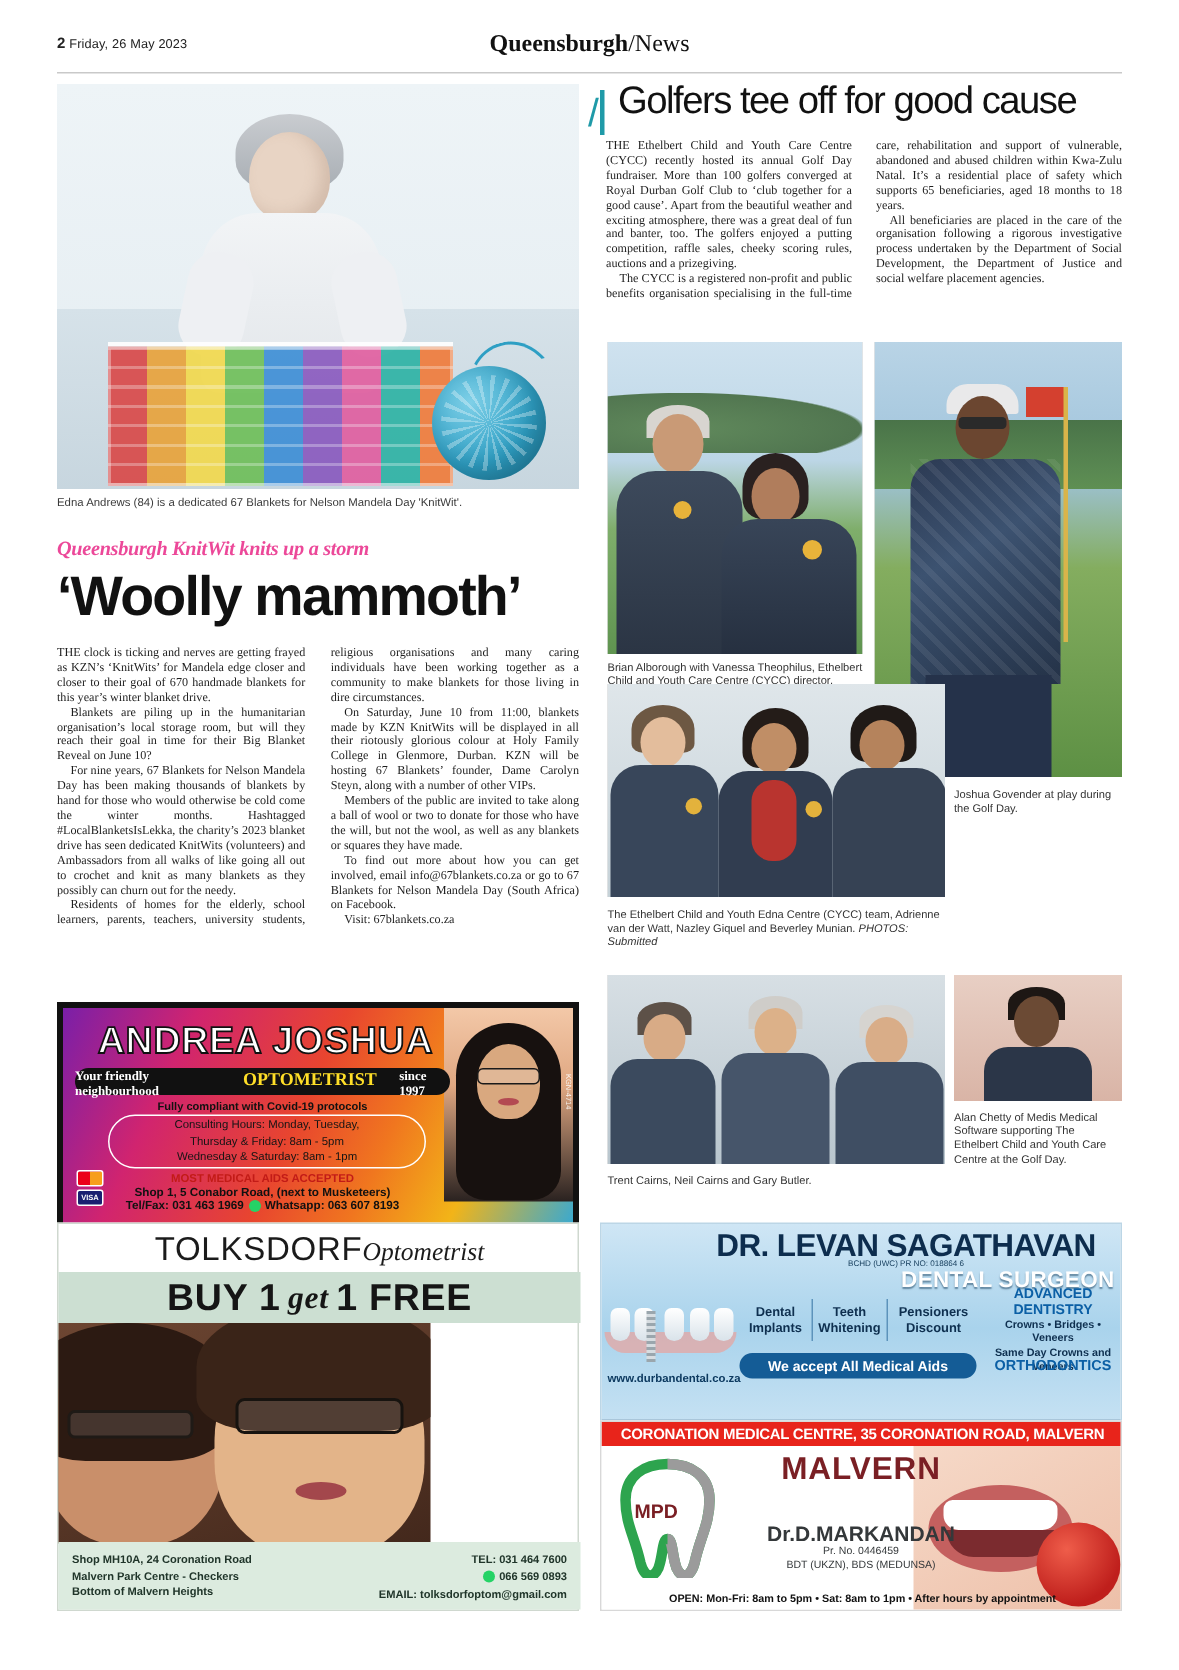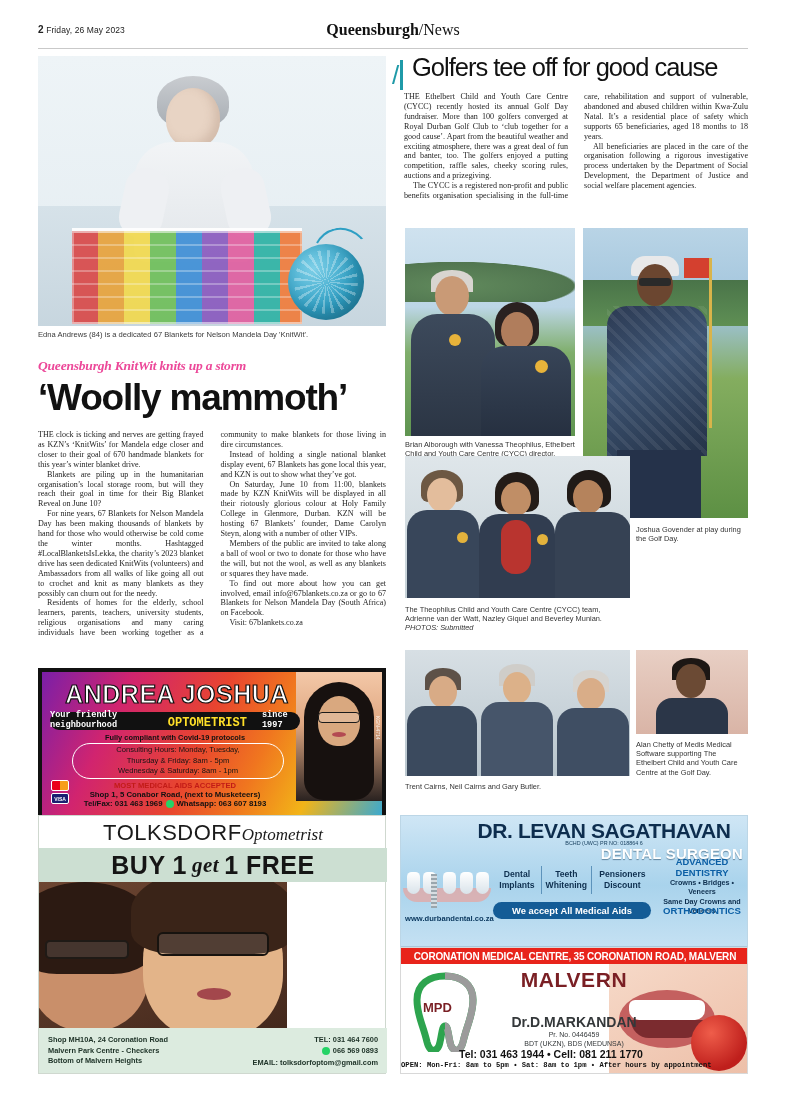--- a/index.html
+++ b/index.html
@@ -241,22 +241,22 @@
   .aj-name {
     position:absolute; left:10px; top:8px; width:250px;
     font-family:"Liberation Sans", sans-serif; font-weight:bold;
     font-size:25px; letter-spacing:.5px; color:#fff;
     -webkit-text-stroke:1.2px #111;
     text-align:center;
   }
   .aj-band {
     position:absolute; left:8px; top:40px; width:250px; height:18px;
     background:#111; border-radius:9px;
-    display:flex; align-items:flex-end; justify-content:center; gap:15px;
-    font-family:Liberation Mono, monospace; color:#fff;
+    display:flex; align-items:flex-start; justify-content:center; gap:15px;
+    font-family:Liberation Serif, serif; color:#fff;
   }
   .aj-b1 { font-size:8.6px; font-weight:bold; }
   .aj-b2 { font-size:12px; font-weight:bold; color:#ffdf28; }
   .aj-b3 { font-size:8.6px; font-weight:bold; }
   .aj-covid {
     position:absolute; left:8px; top:61px; width:250px; text-align:center;
     font-family:"Liberation Sans", sans-serif; font-weight:bold;
     font-size:7.4px; color:#111;
   }
   .aj-hours {
@@ -498,22 +498,22 @@
     position:absolute; left:78px; top:66px; width:190px; text-align:center;
     font-family:"Liberation Sans", sans-serif;
     font-size:7px; line-height:9px; color:#34383a;
   }
   .mpd-tel {
     position:absolute; left:0; top:84px; width:300px; text-align:center;
     font-family:"Liberation Sans", sans-serif; font-weight:bold;
     font-size:10.5px; color:#111;
   }
   .mpd-open {
-    position:absolute; left:0; top:97px; width:348px; 
-    font-family:Liberation Mono, monospace; font-weight:bold;
+    position:absolute; left:0; top:97px; width:348px; text-align:center;
+    font-family:Liberation Sans, sans-serif; font-weight:bold;
     font-size:7.2px; color:#111;
   }
 </style>
 </head>
 <body>
 
 <div class="page">
 
   <div class="masthead">
     <div class="folio">
@@ -541,21 +541,20 @@
   <div class="cap-knit">Edna Andrews (84) is a dedicated 67 Blankets for Nelson Mandela Day 'KnitWit'.</div>
 
   <div class="kicker">Queensburgh KnitWit knits up a storm</div>
   <div class="headline">‘Woolly mammoth’</div>
 
   <div class="story-left">
     <p class="first">THE clock is ticking and nerves are getting frayed as KZN’s ‘KnitWits’ for Mandela edge closer and closer to their goal of 670 handmade blankets for this year’s winter blanket drive.</p>
     <p>Blankets are piling up in the humanitarian organisation’s local storage room, but will they reach their goal in time for their Big Blanket Reveal on June 10?</p>
     <p>For nine years, 67 Blankets for Nelson Mandela Day has been making thousands of blankets by hand for those who would otherwise be cold come the winter months. Hashtagged #LocalBlanketsIsLekka, the charity’s 2023 blanket drive has seen dedicated KnitWits (volunteers) and Ambassadors from all walks of like going all out to crochet and knit as many blankets as they possibly can churn out for the needy.</p>
     <p>Residents of homes for the elderly, school learners, parents, teachers, university students, religious organisations and many caring individuals have been working together as a community to make blankets for those living in dire circumstances.</p>
-    <p>Instead of holding a single national blanket display event, 67 Blankets has gone local this year, and KZN is out to show what they’ve got.</p>
     <p>On Saturday, June 10 from 11:00, blankets made by KZN KnitWits will be displayed in all their riotously glorious colour at Holy Family College in Glenmore, Durban. KZN will be hosting 67 Blankets’ founder, Dame Carolyn Steyn, along with a number of other VIPs.</p>
     <p>Members of the public are invited to take along a ball of wool or two to donate for those who have the will, but not the wool, as well as any blankets or squares they have made.</p>
     <p>To find out more about how you can get involved, email info@67blankets.co.za or go to 67 Blankets for Nelson Mandela Day (South Africa) on Facebook.</p>
     <p>Visit: 67blankets.co.za</p>
   </div>
 
   <div class="art-head-wrap">
     <div class="art-slash">/</div>
     <div class="art-bar"></div>
     <div class="art-head">Golfers tee off for good cause</div>
@@ -602,21 +601,21 @@
     <div class="pc-p2r"></div>
     <div class="pc-p2h"></div>
     <div class="pc-p2b"></div>
     <div class="pc-neck"></div>
     <div class="pc-p3r"></div>
     <div class="pc-p3h"></div>
     <div class="pc-p3b"></div>
     <div class="pc-l1"></div>
     <div class="pc-l2"></div>
   </div>
-  <div class="cap cap-c"><span>The Theophilus Child and Youth Care Centre (CYCC) team, Adrienne van der Watt, Nazley Giquel and Beverley Munian. </span><i>PHOTOS: Submitted</i></div>
+  <div class="cap cap-c"><span>The Ethelbert Child and Youth Edna Centre (CYCC) team, Adrienne van der Watt, Nazley Giquel and Beverley Munian. </span><i>PHOTOS: Submitted</i></div>
 
   <div class="ph ph-e">
     <div class="pe-bg"></div>
     <div class="pe-1r"></div>
     <div class="pe-1h"></div>
     <div class="pe-1b"></div>
     <div class="pe-2r"></div>
     <div class="pe-2h"></div>
     <div class="pe-2b"></div>
     <div class="pe-3r"></div>
@@ -754,18 +753,17 @@
         <div class="mpd-mpd-text">MPD</div>
       </div>
       <div class="mpd-t1">
         <div>MALVERN</div>
       </div>
       <div class="mpd-dr">Dr.D.MARKANDAN</div>
       <div class="mpd-pr">
         <div>Pr. No. 0446459</div>
         <div>BDT (UKZN), BDS (MEDUNSA)</div>
       </div>
-      <div class="mpd-tel">Tel: 031 463 1944 • Cell: 081 211 1770</div>
       <div class="mpd-open">OPEN: Mon-Fri: 8am to 5pm  •  Sat: 8am to 1pm  • After hours by appointment</div>
     </div>
   </div>
 
 </div>
 
 </body></html>

